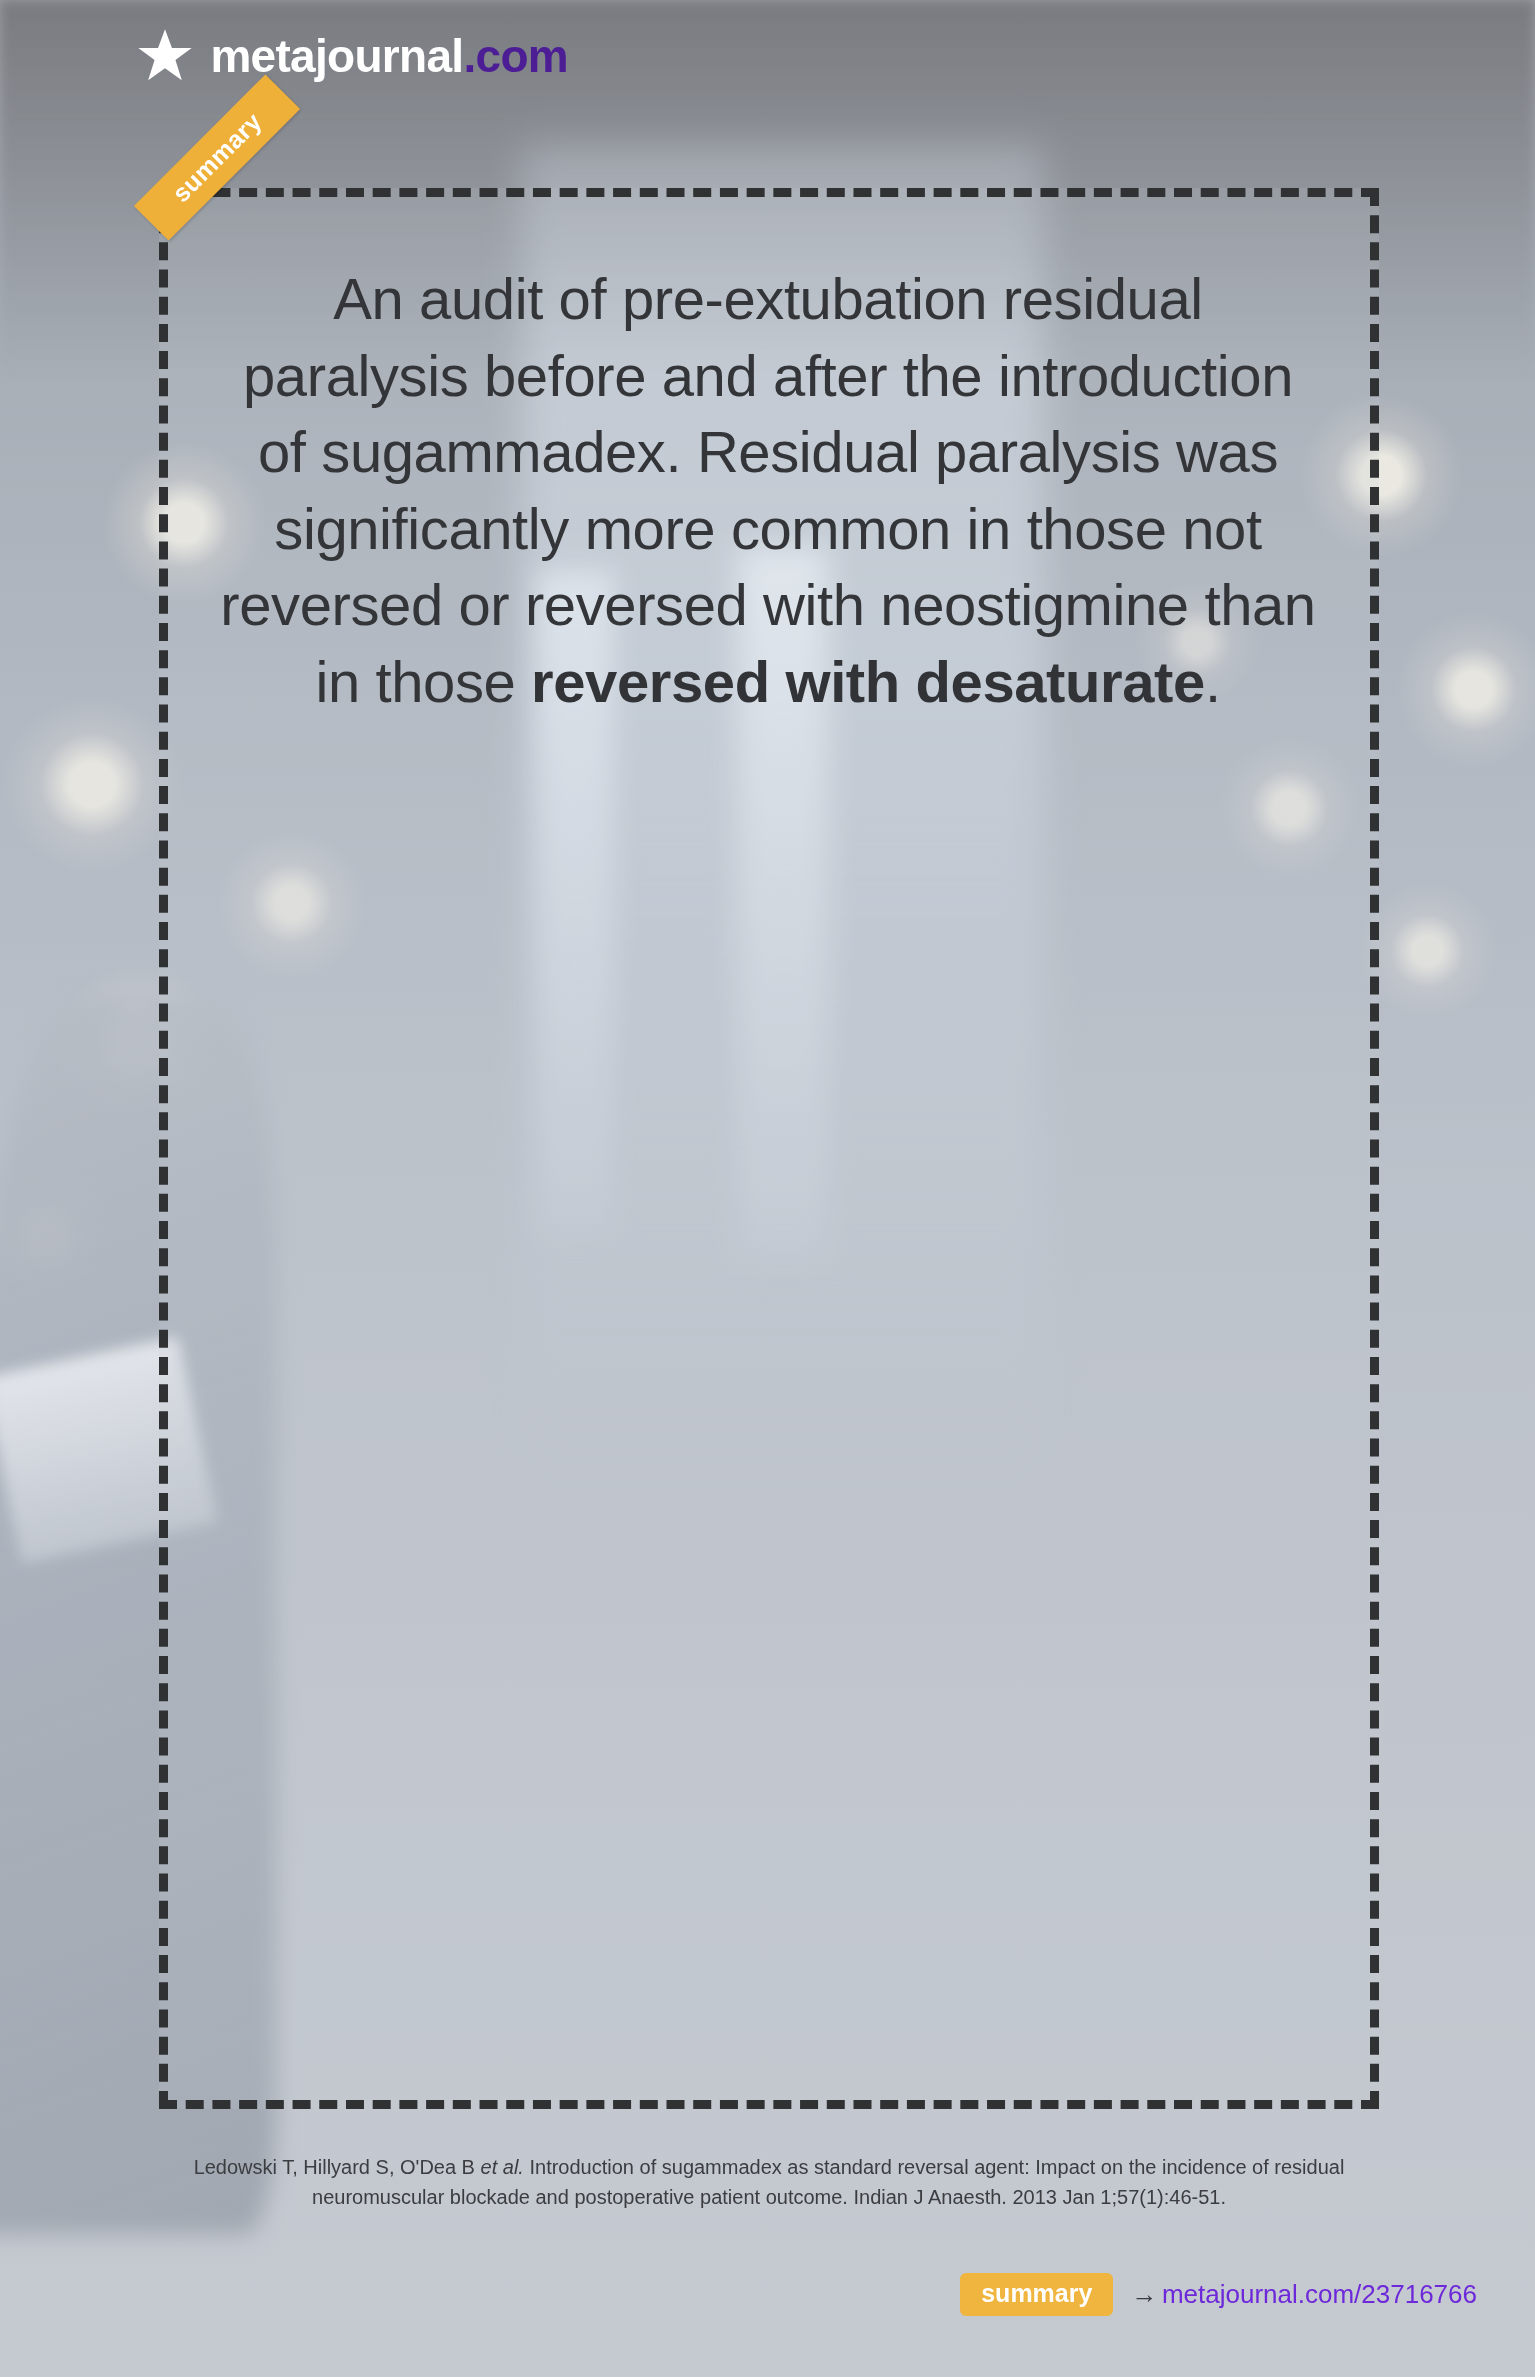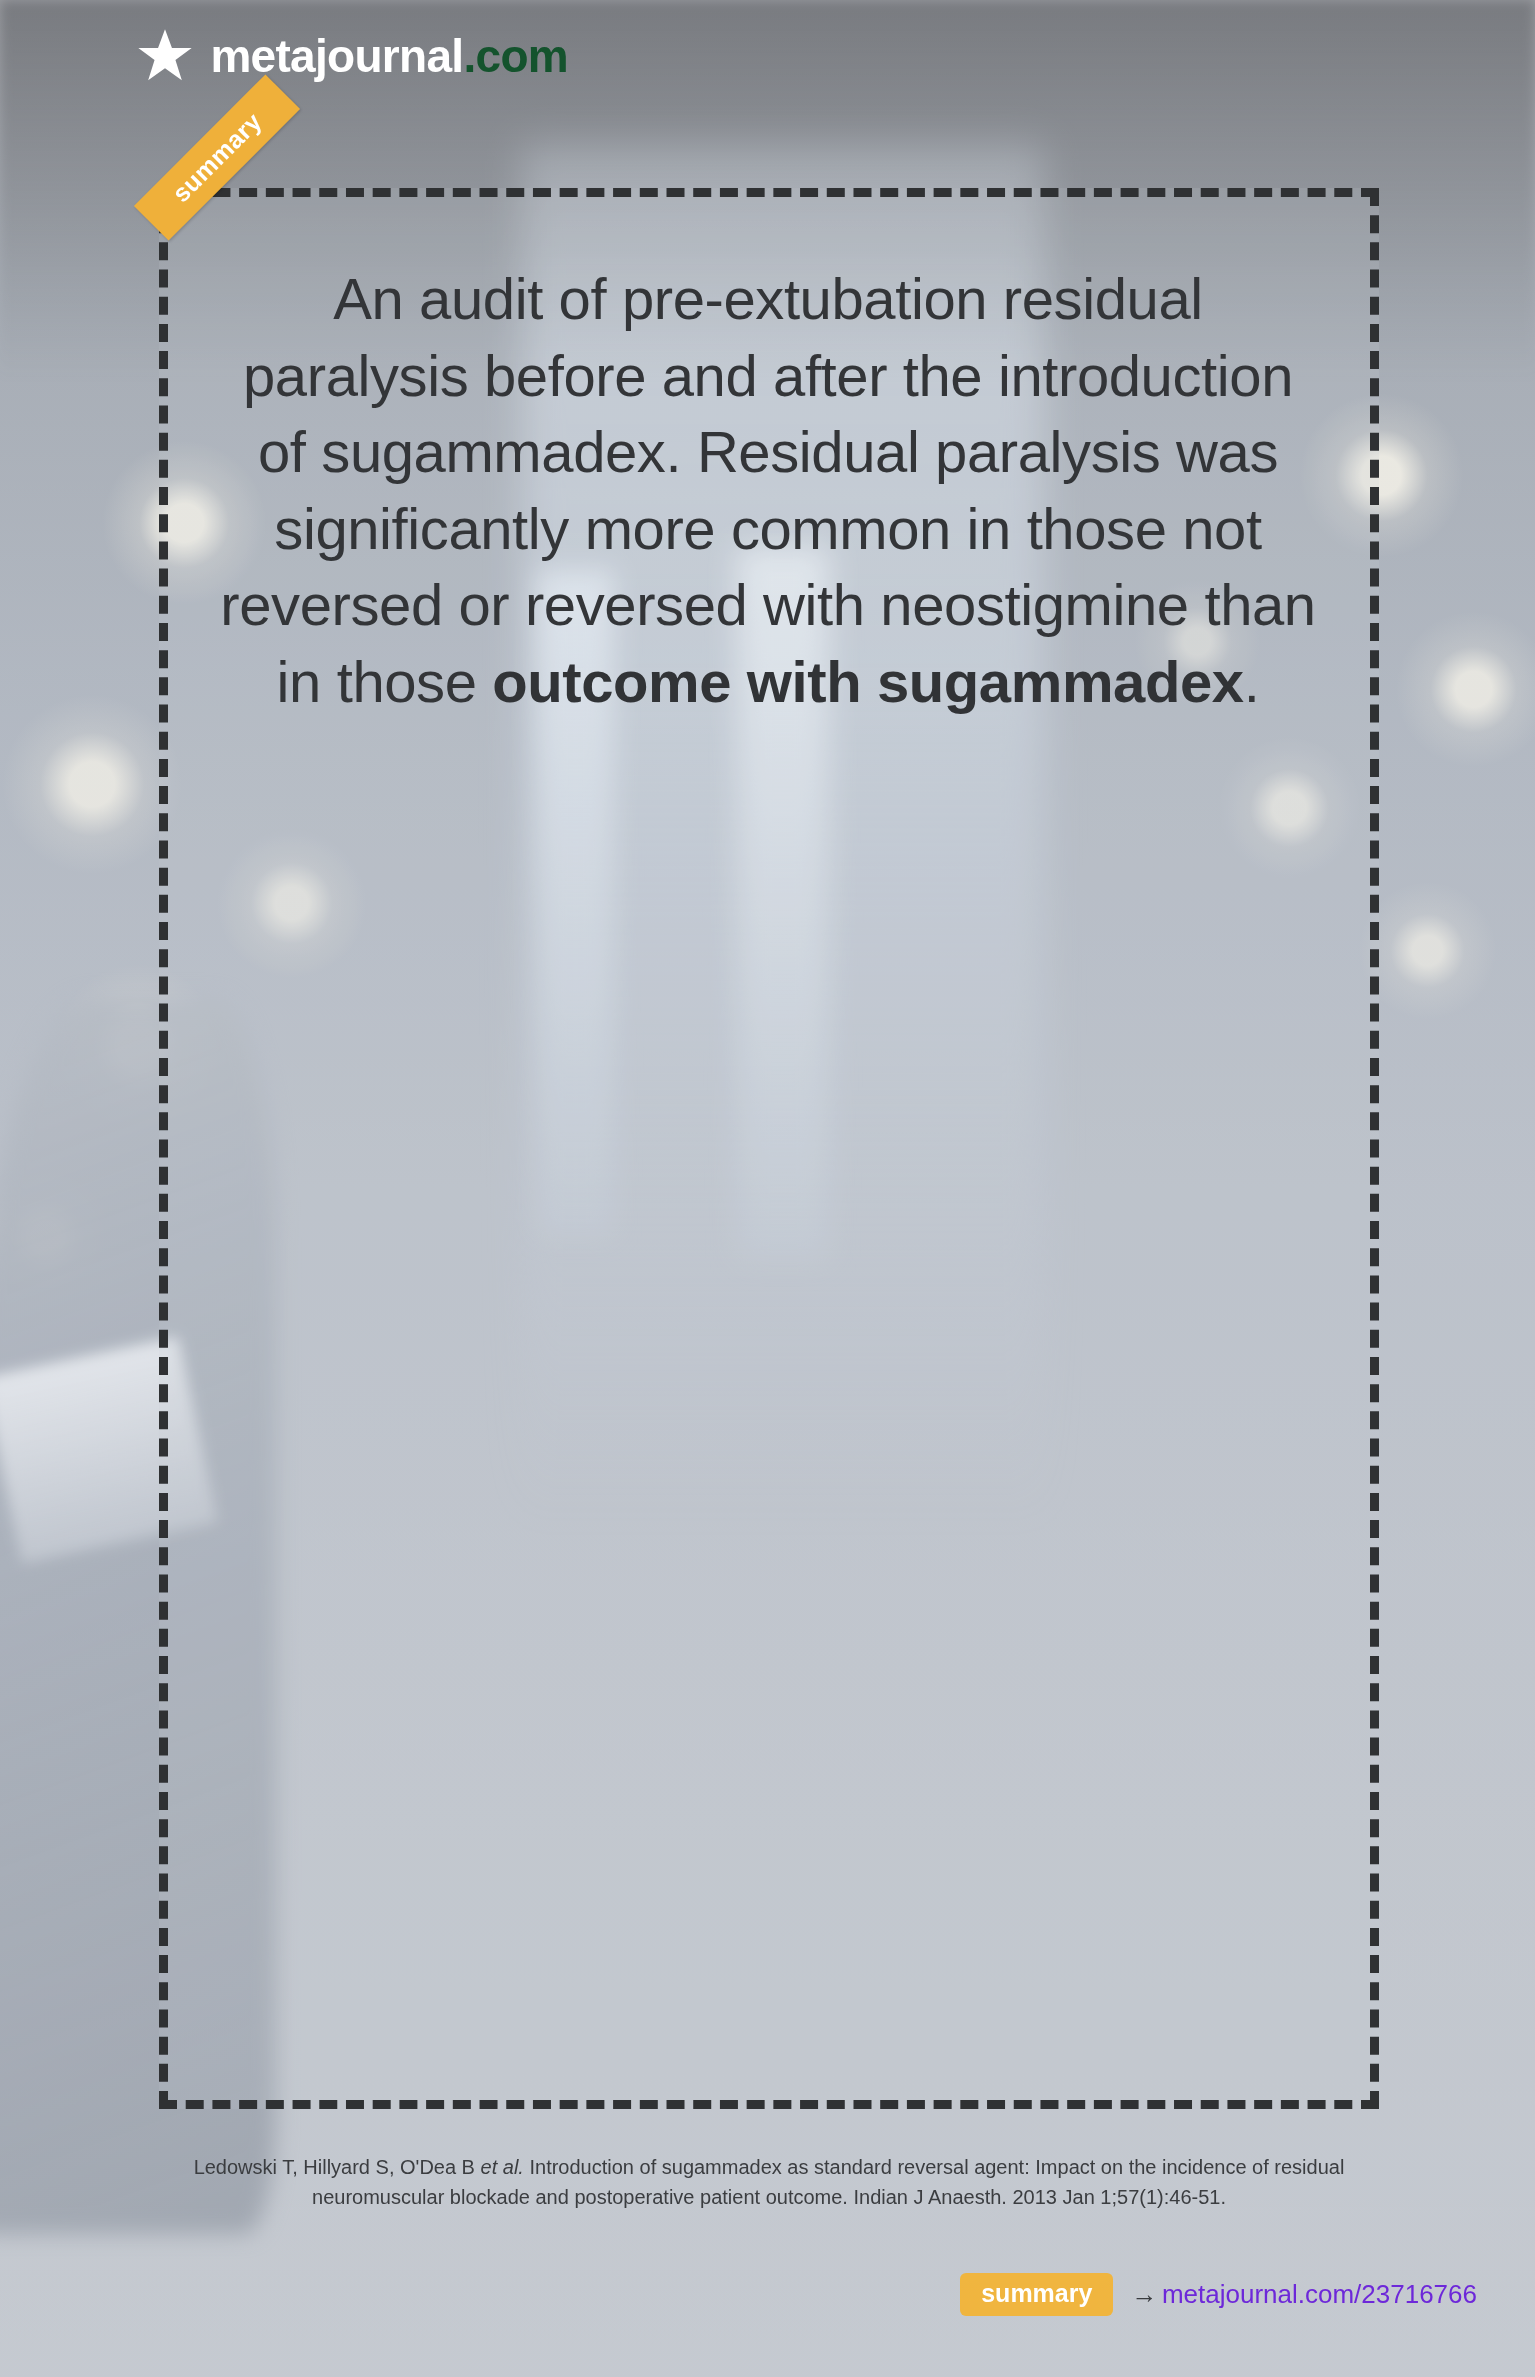--- a/index.html
+++ b/index.html
@@ -127,21 +127,21 @@
   }
   .logo-text {
     font-size: 46px;
     font-weight: bold;
     letter-spacing: -0.7px;
     color: #ffffff;
     line-height: 1;
     white-space: nowrap;
   }
   .logo-text .dotcom {
-    color: #14532d;
+    color: #4c1d95;
   }
 
   
   .summary-box {
     position: absolute;
     left: 159px;
     top: 188px;
     width: 1220px;
     height: 1921px;
     box-sizing: border-box;
@@ -265,21 +265,21 @@
     </div>
   </div>
 
   <div class="summary-box"></div>
 
   <div class="ribbon">
     <span>summary</span>
   </div>
 
   <div class="summary-text">
-    <p><span>An audit of pre-extubation residual paralysis before and after the introduction of sugammadex. Residual paralysis was significantly more common in those not reversed or reversed with neostigmine than in those </span><b>outcome with sugammadex</b><span>.</span></p>
+    <p><span>An audit of pre-extubation residual paralysis before and after the introduction of sugammadex. Residual paralysis was significantly more common in those not reversed or reversed with neostigmine than in those </span><b>reversed with desaturate</b><span>.</span></p>
   </div>
 
   <div class="box-footer">
     <span class="pill">summary</span>
     <span class="box-footer-link"><span class="arrow">→</span><span class="url">metajournal.com/23716766</span></span>
   </div>
 
   <div class="citation">
     <span>Ledowski T, Hillyard S, O'Dea B </span><i>et al.</i><span> Introduction of sugammadex as standard reversal agent: Impact on the incidence of residual neuromuscular blockade and postoperative patient outcome. Indian J Anaesth. 2013 Jan 1;57(1):46-51.</span>
   </div>

